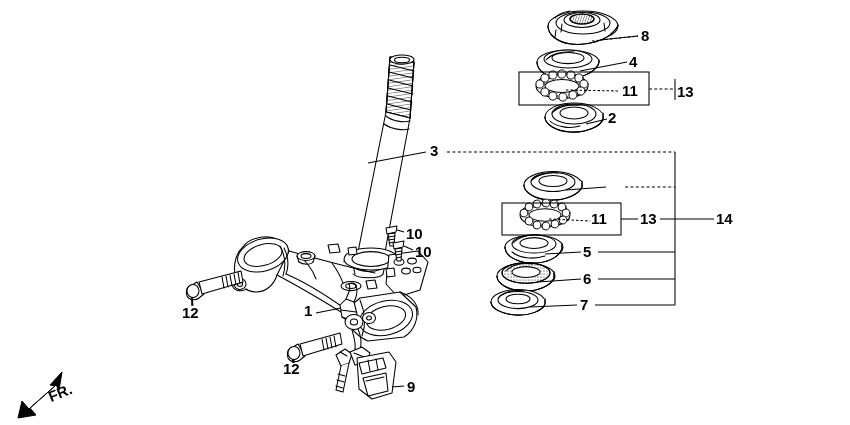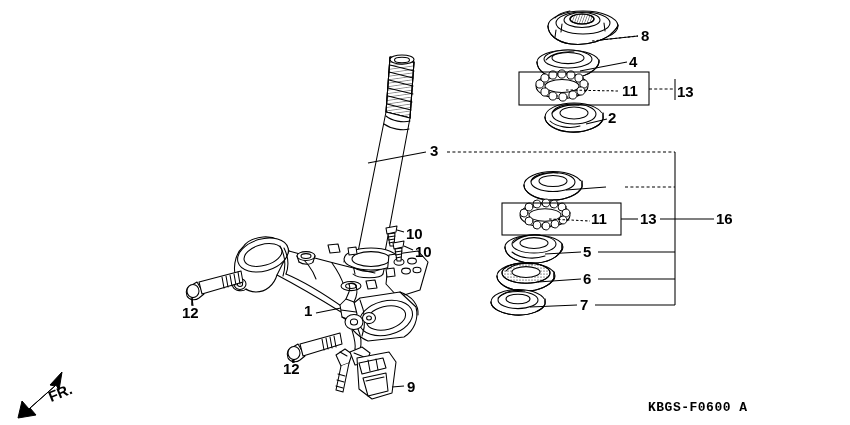--- a/index.html
+++ b/index.html
@@ -412,19 +412,18 @@
   <div class="lbl" style="left:641px;top:28px">8</div>
   <div class="lbl" style="left:407px;top:379px">9</div>
   <div class="lbl" style="left:406px;top:226px">10</div>
   <div class="lbl" style="left:415px;top:244px">10</div>
   <div class="lbl" style="left:622px;top:83px">11</div>
   <div class="lbl" style="left:591px;top:211px">11</div>
   <div class="lbl" style="left:182px;top:305px">12</div>
   <div class="lbl" style="left:283px;top:361px">12</div>
   <div class="lbl" style="left:677px;top:84px">13</div>
   <div class="lbl" style="left:640px;top:211px">13</div>
-  <div class="lbl" style="left:716px;top:211px">16</div>
+  <div class="lbl" style="left:716px;top:211px">14</div>
 
   <div class="frtxt" style="left:52px;top:388px">FR.</div>
 
-  <div class="code" style="left:648px;top:400px">KBGS-F0600 A</div>
 
 </div>
 
 </body></html>

